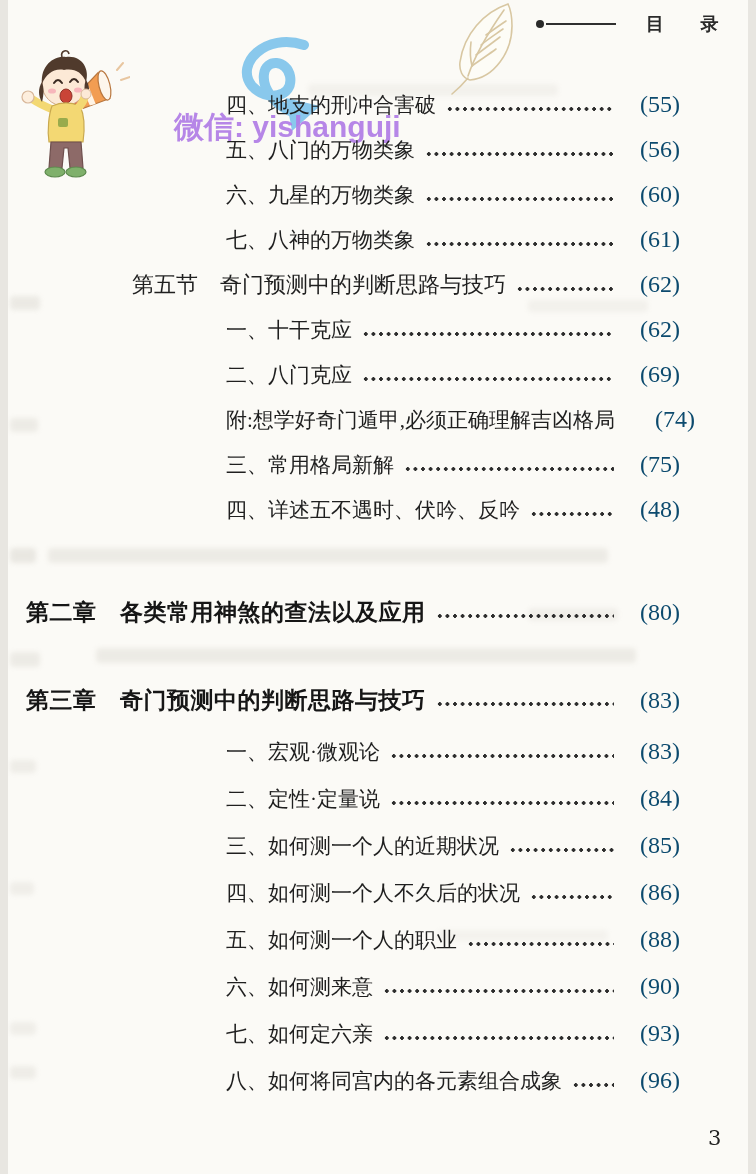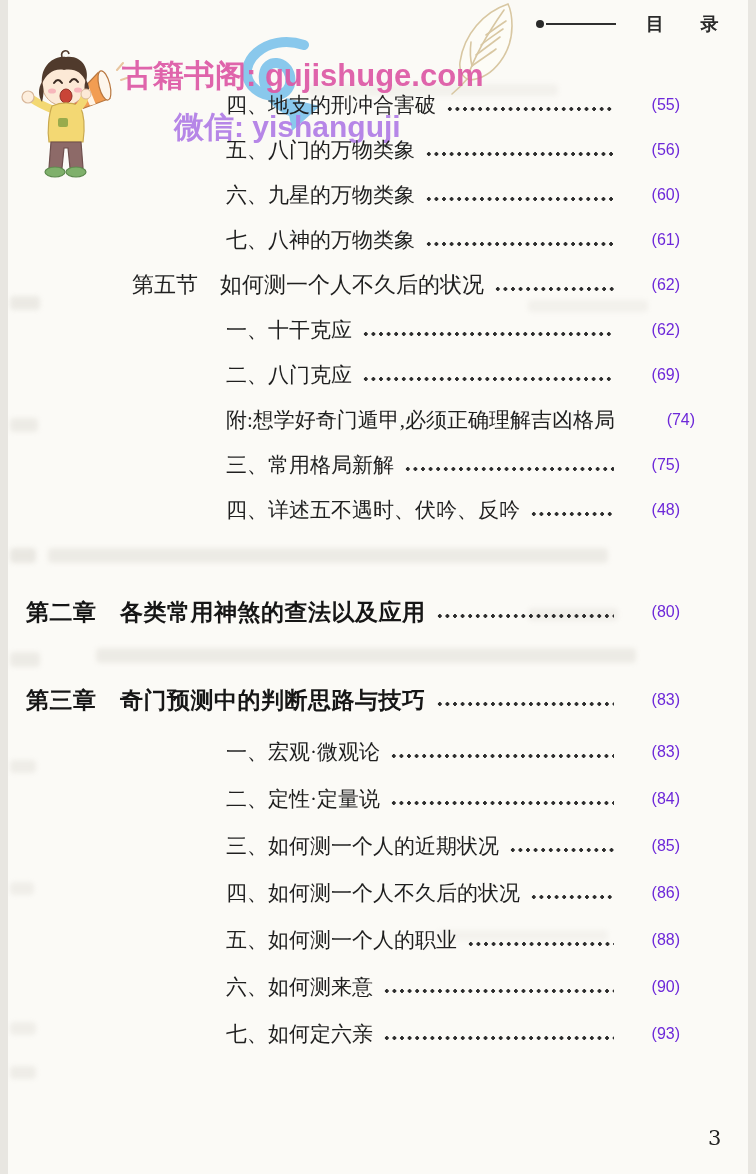--- a/index.html
+++ b/index.html
@@ -57,22 +57,22 @@
   .toc-row:nth-child(13){margin-top:4px;}
   .toc-row:nth-child(n+13){height:47px;}
   .leader{
     flex:1;height:8px;align-self:center;margin:8px 8px 0 10px;
     background-image:radial-gradient(circle,#2d2d2d 1.6px,transparent 2px);
     background-size:7.6px 8px;background-repeat:repeat-x;background-position:left center;
   }
   .leader.sparse{background-size:16px 8px;margin-left:14px;}
   .pagenum{
     white-space:nowrap;min-width:58px;text-align:right;
-    font-size:16px;color:#6d28d9;
-    font-family:Liberation Sans, sans-serif;
+    font-size:24px;color:#0c4a6e;
+    font-family:Liberation Serif, serif;
   }
   
   .footer{
     position:absolute;left:700px;top:1126px;
     font-size:21px;color:#222;
     font-family:"DejaVu Serif","Liberation Serif",serif;
   }
   
   .smudge{
     position:absolute;background:#b6b1a6;border-radius:4px;
@@ -153,21 +153,20 @@
 
     <ellipse cx="41" cy="124" rx="10" ry="5" fill="#7fb06b" stroke="#5d8a4e" stroke-width="1.2"></ellipse>
     <ellipse cx="62" cy="124" rx="10" ry="5" fill="#7fb06b" stroke="#5d8a4e" stroke-width="1.2"></ellipse>
   </svg>
 
   <svg class="arrow-svg" width="106" height="102" viewBox="0 0 106 102">
     <path d="M74,9 C36,-4 4,28 22,50 C36,66 64,62 60,40 C57,24 36,22 34,38 C32,52 44,68 60,75" fill="none" stroke="var(--arrow,#89c8ec)" stroke-width="10" stroke-linecap="round"></path>
     <polygon points="56,62 90,70 62,95" fill="var(--arrow,#89c8ec)"></polygon>
   </svg>
 
-  <div class="wm wm1">古籍书阁: gujishuge.com</div>
   <div class="wm wm2">微信: yishanguji</div>
 
   <div class="toc">
       <div class="toc-row item">
     <span class="label">四、地支的刑冲合害破</span>
     <span class="leader"></span>
     <span class="pagenum">(55)</span>
   </div>
       <div class="toc-row item">
     <span class="label">五、八门的万物类象</span>
@@ -178,21 +177,21 @@
     <span class="label">六、九星的万物类象</span>
     <span class="leader"></span>
     <span class="pagenum">(60)</span>
   </div>
       <div class="toc-row item">
     <span class="label">七、八神的万物类象</span>
     <span class="leader"></span>
     <span class="pagenum">(61)</span>
   </div>
       <div class="toc-row section">
-    <span class="label">第五节　如何测一个人不久后的状况</span>
+    <span class="label">第五节　奇门预测中的判断思路与技巧</span>
     <span class="leader"></span>
     <span class="pagenum">(62)</span>
   </div>
       <div class="toc-row item">
     <span class="label">一、十干克应</span>
     <span class="leader"></span>
     <span class="pagenum">(62)</span>
   </div>
       <div class="toc-row item">
     <span class="label">二、八门克应</span>
@@ -252,16 +251,21 @@
       <div class="toc-row item">
     <span class="label">六、如何测来意</span>
     <span class="leader"></span>
     <span class="pagenum">(90)</span>
   </div>
       <div class="toc-row item">
     <span class="label">七、如何定六亲</span>
     <span class="leader"></span>
     <span class="pagenum">(93)</span>
   </div>
+      <div class="toc-row item">
+    <span class="label">八、如何将同宫内的各元素组合成象</span>
+    <span class="leader"></span>
+    <span class="pagenum">(96)</span>
+  </div>
     </div>
 
   <div class="footer">3</div>
 </div>
 
 </body></html>

